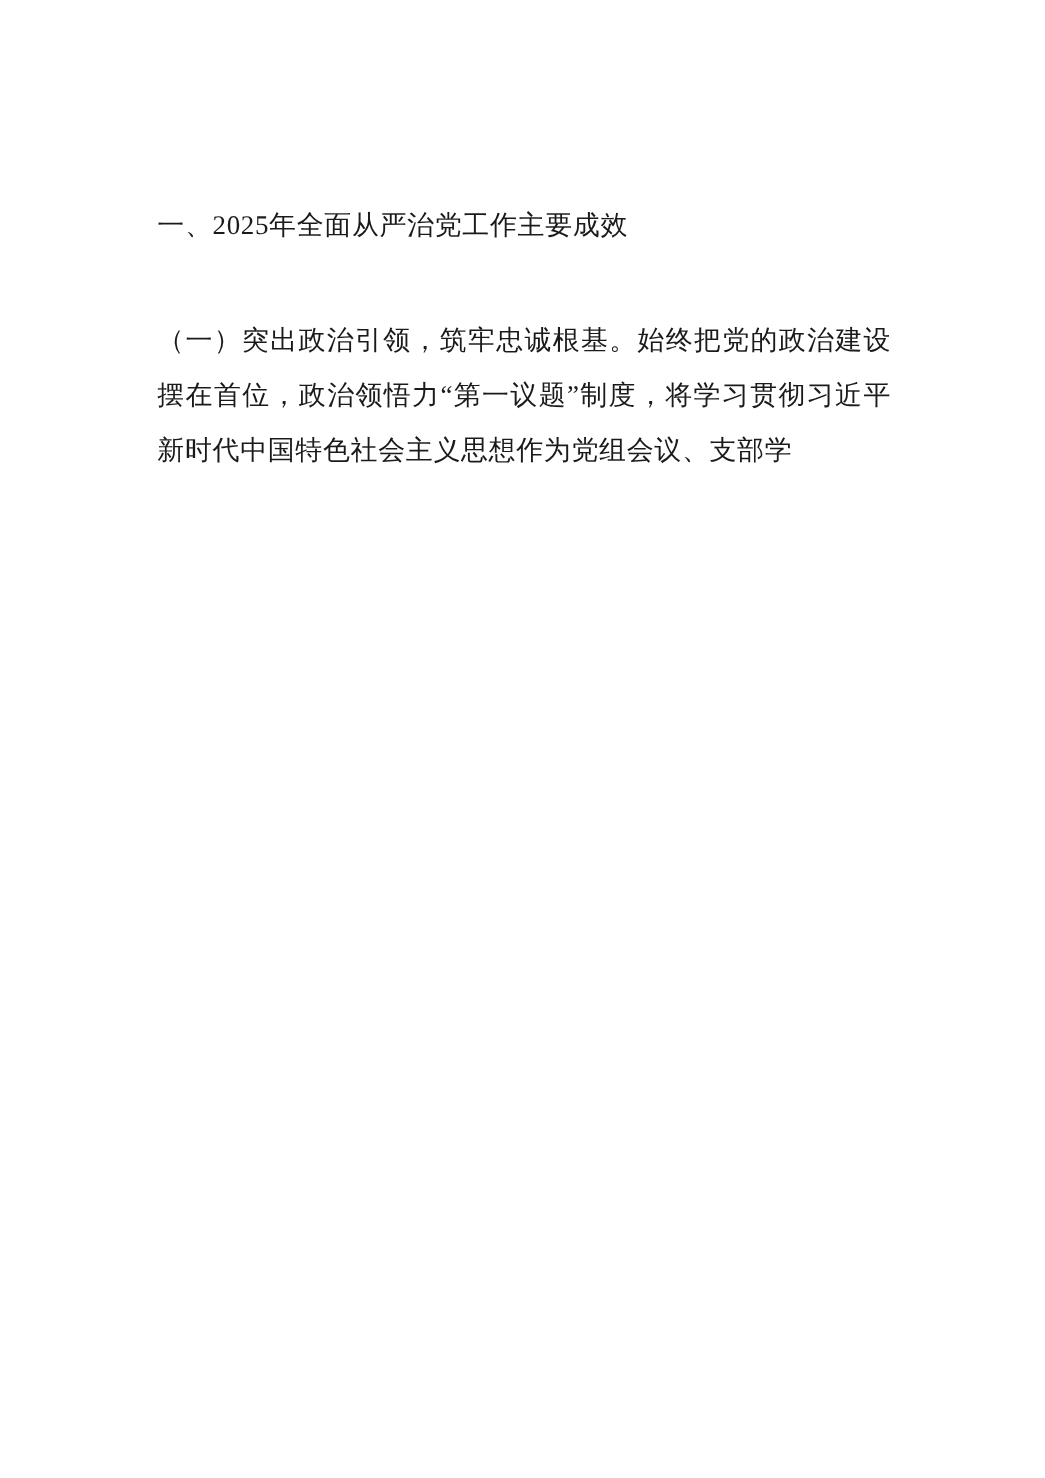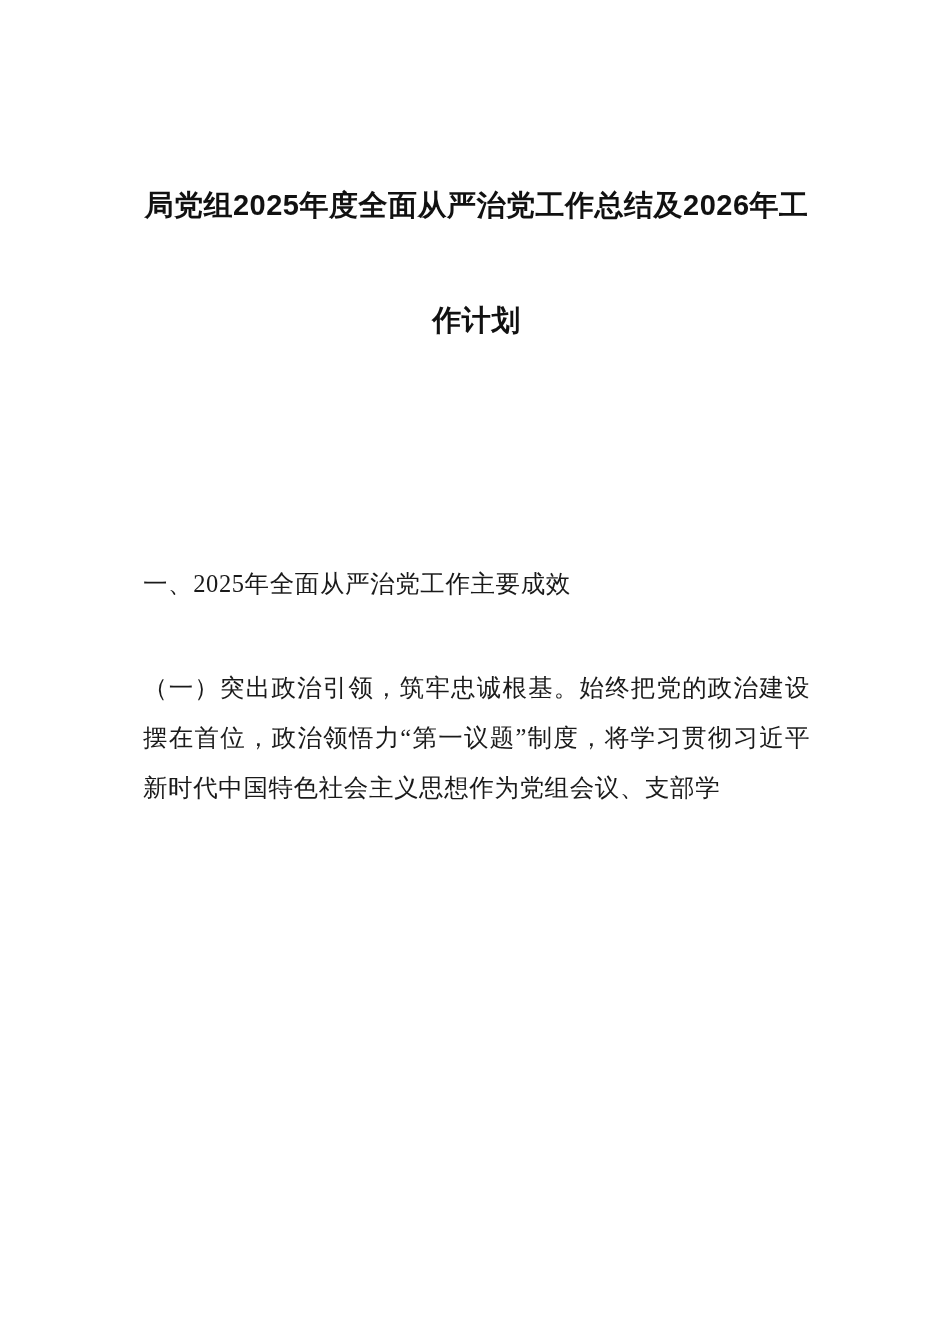--- a/index.html
+++ b/index.html
@@ -67,21 +67,20 @@
     color: #1a1a1a;
     font-family: "Liberation Serif", "DejaVu Serif", serif;
   }
 </style>
 </head>
 <body>
 
 <div class="page">
   <div class="content">
 
-    <h1 class="doc-title">局党组2025年度全面从严治党工作总结及2026年工作计划</h1>
 
     <div class="spacer-lead"></div>
 
 
     <div class="spacer-after-p1"></div>
 
     <p class="heading-text">一、2025年全面从严治党工作主要成效</p>
 
     <div class="spacer-after-h1"></div>
 

